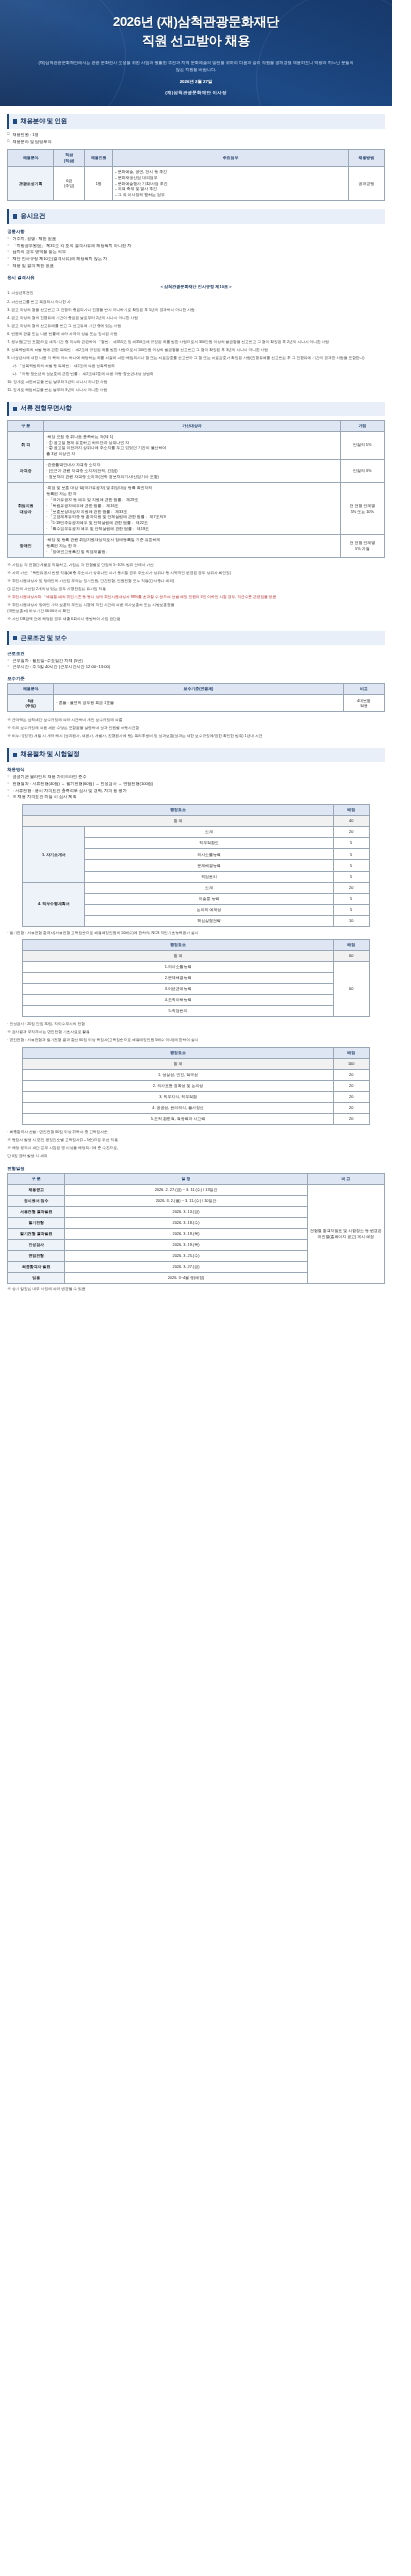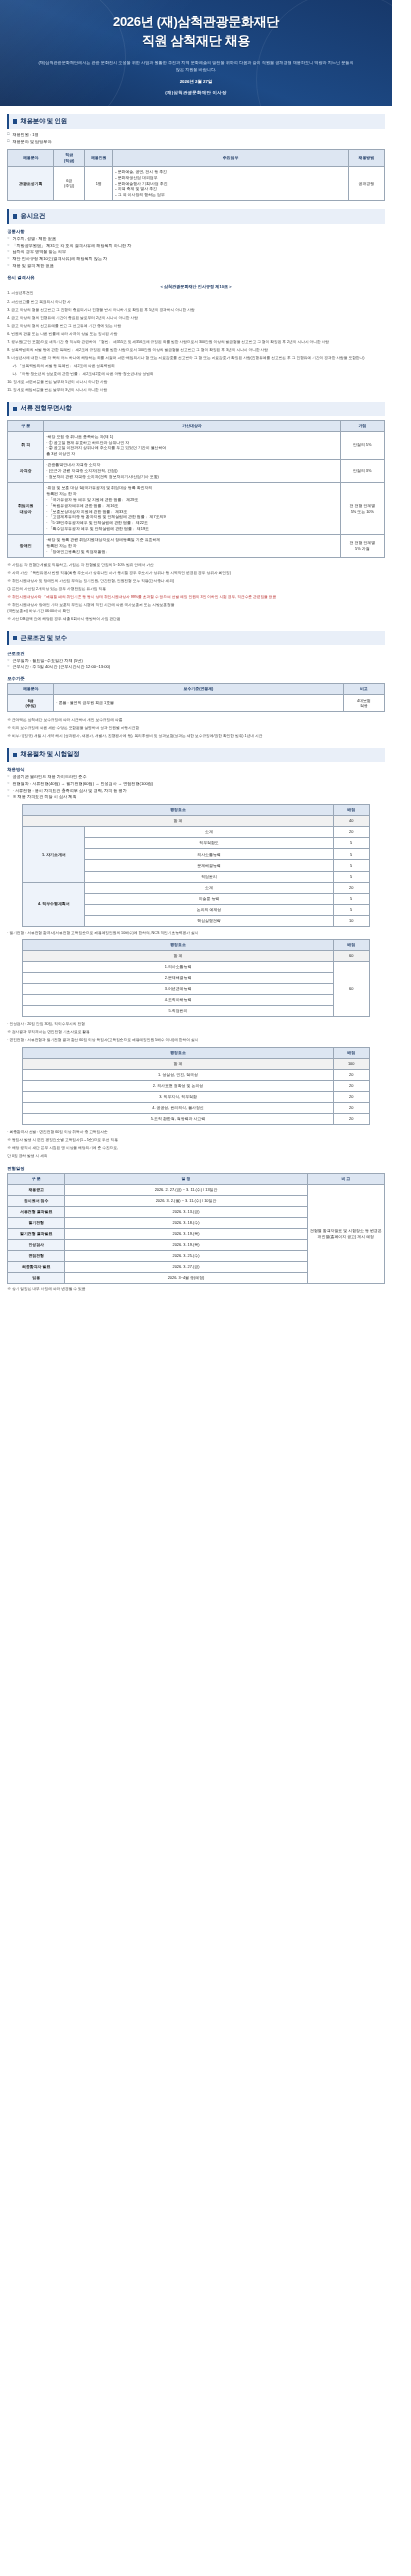--- a/index.html
+++ b/index.html
@@ -158,21 +158,21 @@
   .spacer6 { height: 3.1px; }
 </style>
 </head>
 <body>
 
 <div class="page">
 
   <div class="banner">
     <div class="banner-title">
       <div>2026년 (재)삼척관광문화재단</div>
-      <div>직원 삼척재단 채용</div>
+      <div>직원 선고받아 채용</div>
     </div>
     <div class="banner-sub">(재)삼척관광문화재단에서는 관광 문화진시 조성을 위한 사업과 원활한 추진과 지역 문화예술의 발전을 위하여 다음과 같이 직원을 공개경쟁 채용하오니 역량과 지느닌 분들의 많은 지원을 바랍니다.</div>
     <div class="banner-date">2026년 2월 27일</div>
     <div class="banner-org">(재)삼척관광문화재단 이사장</div>
   </div>
 
   <div class="content">
 
     <div class="section">
       <div class="section-head">

